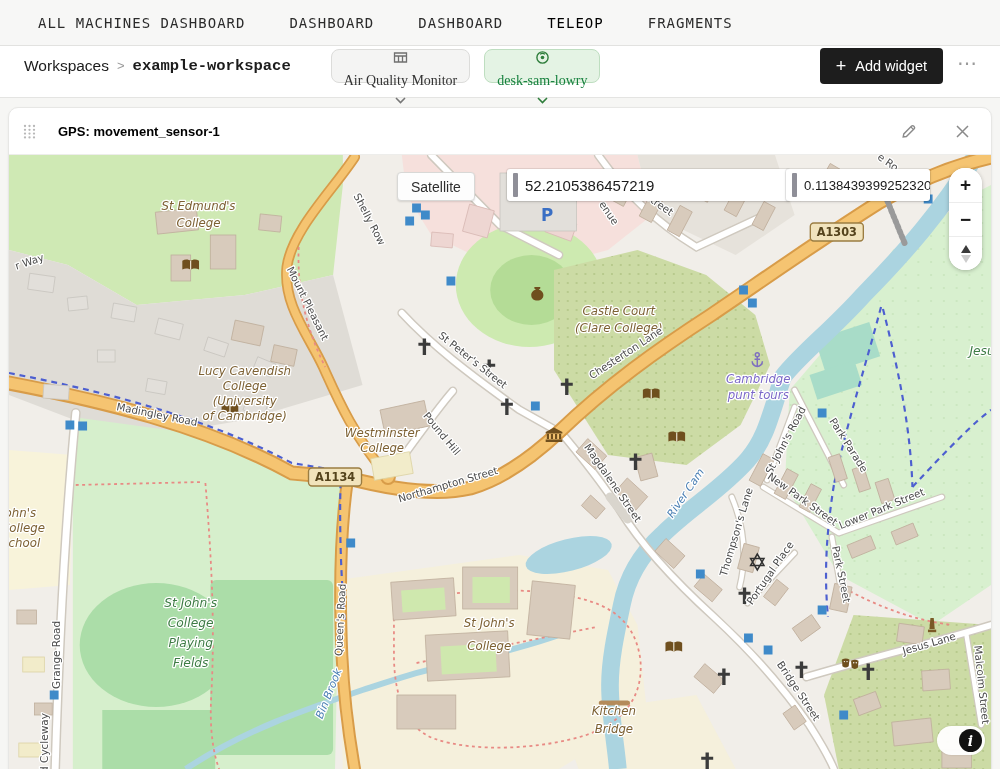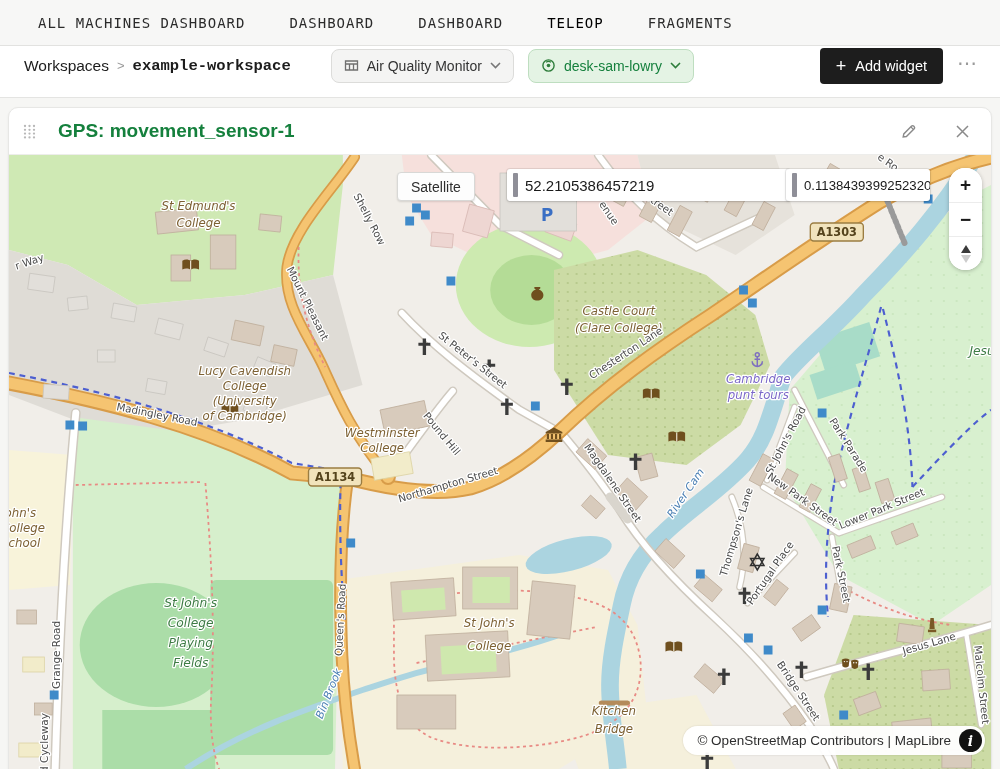--- a/index.html
+++ b/index.html
@@ -10,35 +10,35 @@
     font-family:"DejaVu Sans Mono", monospace; }
   .nav-item { font-size:14px; letter-spacing:1px; color:#2b2b2b; cursor:pointer; white-space:nowrap; }
   .nav-item.active { font-weight:normal; color:#000; }
   .toolbar { height:52px; background:#fff; border-bottom:1px solid #e4e4e2;
     display:flex; align-items:center; padding:0 16px 12px 24px; }
   .crumb { font-size:15.5px; color:#1c1c1c; display:flex; align-items:center; gap:8px; white-space:nowrap; }
   .crumb .sep { color:#9a9a9a; font-size:13px; }
   .crumb b { font-weight:700;font-family:Liberation Mono, monospace; }
   .pill { display:flex; align-items:center; gap:8px; height:34px; padding:0 12px;
     border-radius:8px; background:#f4f4f3; border:1px solid #dcdcda; font-size:14px;
-    color:#333; cursor:pointer; margin-left:14px; white-space:nowrap; font-family:Liberation Sans, sans-serif; }
+    color:#333; cursor:pointer; margin-left:14px; white-space:nowrap; font-family:Liberation Serif, serif;flex-direction:column; }
   .pill:first-of-type { margin-left:40px; }
   .pill.green { background:#e4f3e4; border-color:#bedec0; color:#15803d; }
   .toolbar .right { margin-left:auto; display:flex; align-items:center; gap:14px; }
   .addw { height:36px; background:#1d1d1d; color:#fff; border:none; border-radius:4px;
     font-size:14.5px; padding:0 16px; display:flex; align-items:center; gap:9px;
     cursor:pointer; font-family:inherit; }
   .addw .plus { font-size:18px; font-weight:400; line-height:1; }
   .more { border:none; background:none; color:#9a9a9a; font-size:20px; letter-spacing:1px;
     cursor:pointer; padding:0 6px 6px 0; line-height:1; }
   .card { margin:9px 8px 0 8px; background:#fff; border:1px solid #e7e7e5;
     border-radius:10px 10px 0 0; box-shadow:0 1px 3px rgba(0,0,0,.05); overflow:hidden; }
   .whead { height:47px; border-bottom:1px solid #ededeb; display:flex; align-items:center;
     padding:0 16px 0 14px; gap:10px; }
-  .wtitle { font-size:19px; font-weight:700; color:#15803d; margin-left:12px; }
+  .wtitle { font-size:13px; font-weight:700; color:#000000; margin-left:12px; }
   .whead .spacer { flex:1; }
   .icon-btn { background:none; border:none; cursor:pointer; padding:4px; display:flex; }
   .map { position:relative; width:100%; height:614px; background:#f1eee9; overflow:hidden; }
   .map svg.base { position:absolute; inset:0; width:100%; height:100%; }
   text.lbl { paint-order:stroke; stroke:#ffffff; stroke-width:2.6px; stroke-linejoin:round; }
   .lbl-street { font:500 10.5px "DejaVu Sans", sans-serif; fill:#4c4c4c; }
   .lbl-college { font:italic 500 12px "DejaVu Sans", sans-serif; fill:#7d6133; }
   .lbl-park { font:italic 500 12.5px "DejaVu Sans", sans-serif; fill:#3e7c45; }
   .lbl-water { font:italic 500 11px "DejaVu Sans", sans-serif; fill:#4c80b4; }
   .lbl-punt { font:italic 500 12px "DejaVu Sans", sans-serif; fill:#7b68c8; }
@@ -560,18 +560,17 @@
       </div>
       <div class="zoomctl">
         <button>+</button>
         <button>−</button>
         <button>
           <span class="tri-up"></span>
           <span class="tri-down"></span>
         </button>
       </div>
       <div class="attr">
-        <span>© OpenStreetMap Contributors | MapLibre</span>
         <span class="info">i</span>
       </div>
     </div>
   </div>
 </div>
 
 </body></html>

